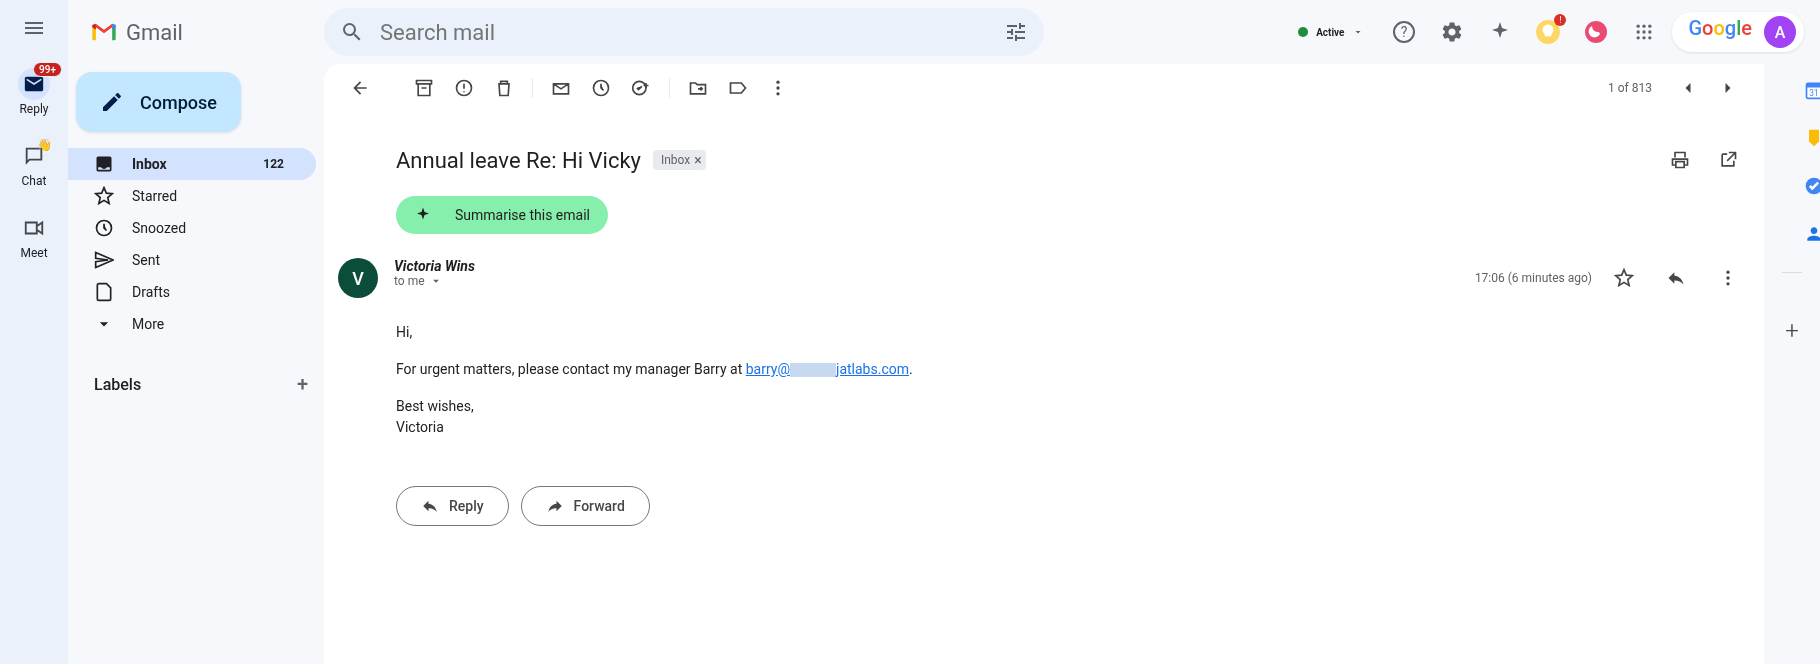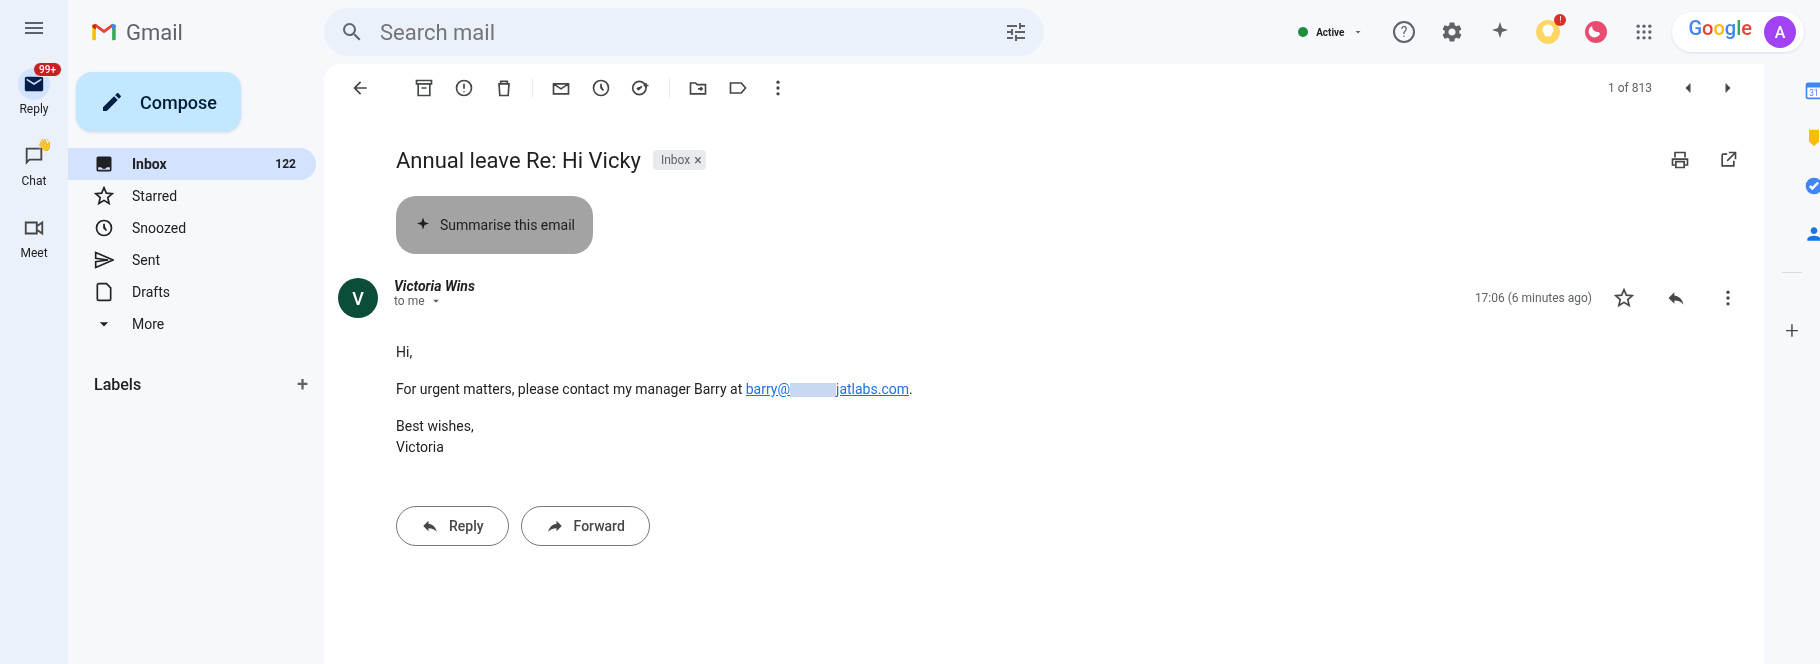--- a/index.html
+++ b/index.html
@@ -27,40 +27,40 @@
 .google-pill { background: white; border-radius: 24px; padding: 4px 8px 4px 16px; display: flex; align-items: flex-start; gap: 12px; box-shadow: 0 1px 3px rgba(0,0,0,0.1); }
 .google-logo { font-size: 20px; font-weight: 500; }
 .avatar { width: 32px; height: 32px; border-radius: 50%; background: #a142f4; color: white; display: flex; align-items: center; justify-content: center; font-size: 16px; font-weight: 500; }
 
 .body-area { flex: 1; display: flex; }
 .sidebar { width: 256px; padding: 8px 0; }
 .compose-btn { display: flex; align-items: center; gap: 16px; background: #c2e7ff; border-radius: 16px; padding: 18px 24px; margin: 0 8px 16px 8px; cursor: pointer; box-shadow: 0 1px 3px rgba(0,0,0,0.1); width: fit-content; }
 .compose-btn span { font-size: 18px; font-weight: 500; color: #001d35; }
 .nav-item { display: flex; align-items: center; gap: 18px; padding: 6px 12px 6px 26px; margin: 0 8px 0 0; border-radius: 0 16px 16px 0; cursor: pointer; font-size: 14px; color: #202124; height: 32px; }
 .nav-item.active { background: #d3e3fd; font-weight: 700; }
-.nav-item .count { margin-left: auto; margin-right: 8px; font-size: 12px; font-weight: 700; }
+.nav-item .count { margin-left: auto; margin-right: 20px; font-size: 12px; font-weight: 700; }
 .nav-icon { width: 20px; display: flex; justify-content: center; color: #202124; }
 .labels-header { display: flex; align-items: center; justify-content: space-between; padding: 8px 16px 8px 26px; margin-top: 24px; font-size: 16px; font-weight: 500; color: #202124; }
 .plus-icon { color: #5f6368; cursor: pointer; font-size: 20px; }
 
 .content { flex: 1; background: white; border-radius: 16px 0 0 0; margin-right: 56px; display: flex; flex-direction: column; overflow: hidden; }
 .toolbar { height: 48px; display: flex; align-items: center; padding: 0 16px; }
 .tb-icon { width: 40px; height: 40px; display: flex; align-items: center; justify-content: center; cursor: pointer; color: #444746; border-radius: 50%; }
 .tb-sep { width: 1px; height: 20px; background: #e8eaed; margin: 0 8px; }
 .toolbar-right { margin-left: auto; display: flex; align-items: center; color: #5f6368; font-size: 12px; }
 .pager-text { margin-right: 16px; }
 
 .msg-area { padding: 8px 0 20px 72px; }
 .subject-row { display: flex; align-items: center; gap: 12px; padding: 20px 16px 8px 0; }
 .subject { font-size: 22px; color: #1f1f1f; font-weight: 400; }
 .inbox-chip { background: #e8eaed; color: #5f6368; font-size: 12px; padding: 2px 4px 2px 8px; border-radius: 4px; display: flex; align-items: center; gap: 4px; }
 .chip-x { cursor: pointer; font-size: 14px; }
 .subject-actions { margin-left: auto; display: flex; gap: 8px; }
 
-.summarise-btn { display: inline-flex; align-items: center; gap: 8px; background: #a3a3a3; border-radius: 20px; padding: 20px 18px; cursor: pointer; margin: 8px 0 16px 0; font-size: 14px; color: #1f1f1f; }
+.summarise-btn { display: inline-flex; align-items: center; gap: 23px; background: #86efac; border-radius: 20px; padding: 10px 18px; cursor: pointer; margin: 8px 0 16px 0; font-size: 14px; color: #1f1f1f; }
 
 .sender-row { display: flex; align-items: flex-start; gap: 16px; padding: 8px 16px 8px 0; margin-left: -58px; }
 .sender-avatar { width: 40px; height: 40px; border-radius: 50%; background: #0b4d3a; color: white; display: flex; align-items: center; justify-content: center; font-size: 18px; font-weight: 500; flex-shrink: 0; }
 .sender-info { flex: 1; }
 .sender-name { font-size: 14px; font-weight: 700; color: #1f1f1f; font-style: italic; }
 .sender-to { font-size: 12px; color: #5f6368; display: flex; align-items: center; gap: 4px; cursor: pointer; }
 .sender-meta { display: flex; align-items: center; gap: 12px; color: #5f6368; font-size: 12px; }
 
 .email-body { padding: 16px 60px 24px 0; font-size: 14px; color: #222; line-height: 1.5; font-family: Arial, sans-serif; }
 .email-body p { margin-bottom: 16px; }

